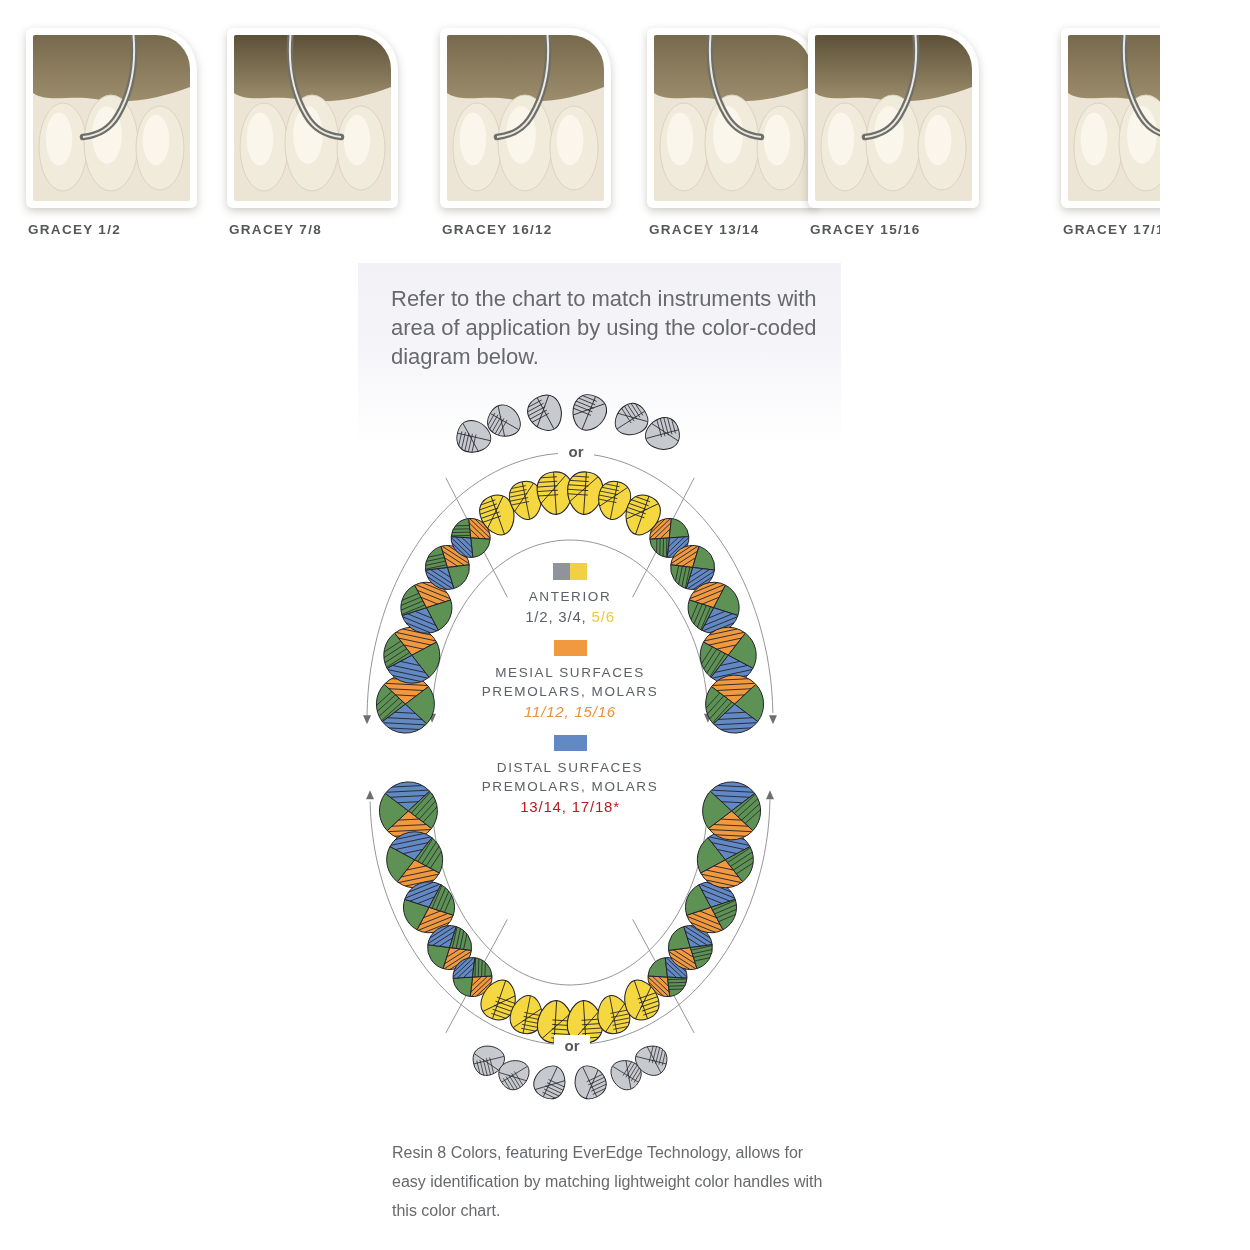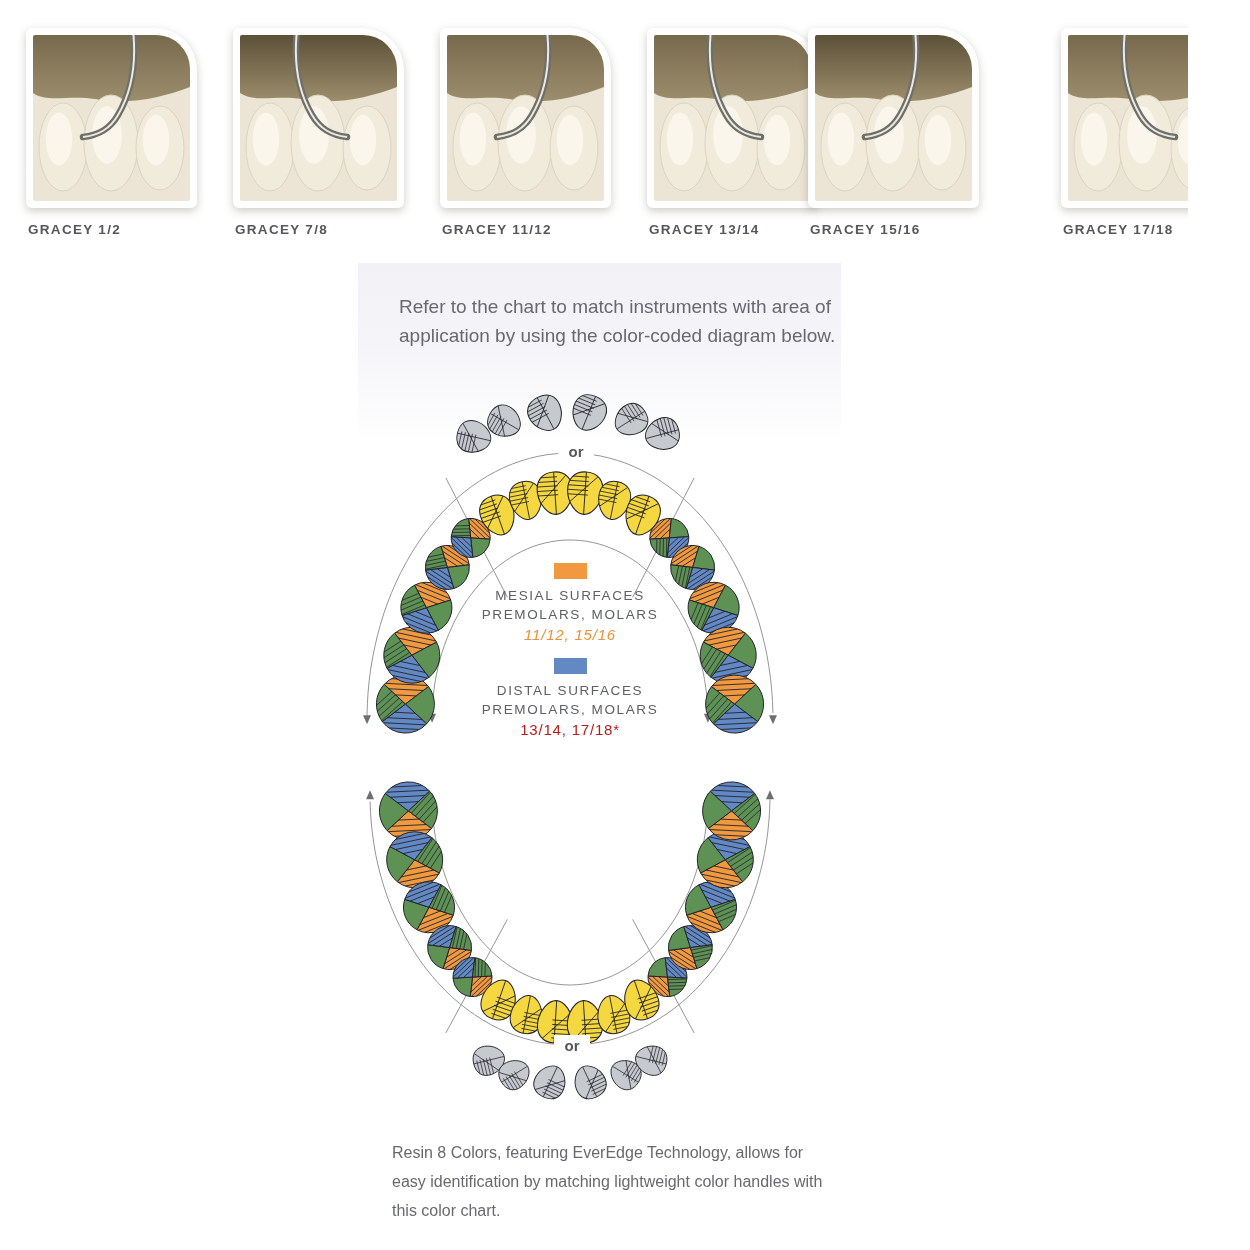--- a/index.html
+++ b/index.html
@@ -1,30 +1,30 @@
 <!DOCTYPE html>
 <html><head>
 <meta charset="utf-8">
 <style>
   html,body{margin:0;padding:0;background:#fff;}
   .page{position:relative;width:1160px;height:1250px;background:#fff;overflow:hidden;
-        font-family:"Liberation Sans",sans-serif;padding-left:28px;}
+        font-family:"Liberation Sans",sans-serif;}
   
   .photo-card{position:absolute;top:28px;width:171px;margin:0;}
   .photo-frame{width:157px;height:166px;background:#fff;padding:7px;
                border-radius:6px 42px 6px 6px;
                box-shadow:0 3px 9px rgba(90,85,70,.30);}
   .photo-art{width:157px;height:166px;display:block;border-radius:2px 34px 2px 2px;}
   .photo-label{margin-top:14px;margin-left:2px;font-size:13.5px;font-weight:bold;
                letter-spacing:1.3px;color:#56575b;}
   
   .intro-box{position:absolute;left:358px;top:263px;width:483px;height:182px;
              background:linear-gradient(180deg,#f1f1f6 0%,#f5f5f9 45%,rgba(253,253,255,0) 100%);}
-  .intro-text{margin:8px;padding:21px 0 0 33px;width:460px;
-              font-size:19px;line-height:29px;color:#68696e;}
+  .intro-text{margin:0;padding:21px 0 0 33px;width:460px;
+              font-size:22px;line-height:29px;color:#68696e;}
   
   .arch-svg{position:absolute;left:330px;top:385px;width:520px;height:730px;}
   .legend{position:absolute;left:425px;top:563px;width:290px;text-align:center;}
   .legend-group{margin-bottom:14px;}
   .legend-swatches{font-size:0;line-height:0;margin-bottom:7px;}
   .legend-swatch{display:inline-block;width:17px;height:17px;}
   .legend-swatch.wide{width:33px;height:16px;}
   .legend-title{font-size:13.5px;line-height:19px;letter-spacing:1.6px;color:#5d6066;}
   .legend-nums{font-size:15px;line-height:19px;letter-spacing:.8px;margin-top:1px;}
   
@@ -55,21 +55,21 @@
             <ellipse cx="127" cy="113" rx="24" ry="42" fill="#f1ebdc" stroke="#dcd3bf" stroke-width="1"></ellipse>
             <ellipse cx="123" cy="105" rx="13.200000000000001" ry="25.2" fill="#faf6ec"></ellipse>
             <g transform="">
               <path d="M100,-5 C104,32 98,58 85,80 C77,94 66,100 50,102" fill="none" stroke="#6f6f6a" stroke-width="6.5" stroke-linecap="round"></path>
               <path d="M100,-5 C104,32 98,58 85,80 C77,94 66,100 50,102" fill="none" stroke="#ebe9e2" stroke-width="2"></path>
             </g>
           </svg>
       </div>
       <figcaption class="photo-label">GRACEY 1/2</figcaption>
     </figure>
-      <figure class="photo-card" style="left: 233px;">
+      <figure class="photo-card" style="left: 227px;">
       <div class="photo-frame">
         <svg class="photo-art" viewBox="0 0 157 166" preserveAspectRatio="none">
             <rect x="0" y="0" width="157" height="166" fill="#ece5d6"></rect>
             <defs>
               <linearGradient id="gum1" x1="0" y1="0" x2="0" y2="1">
                 <stop offset="0" stop-color="#5c5038"></stop>
                 <stop offset="1" stop-color="#9c8e6c"></stop>
               </linearGradient>
             </defs>
             <path d="M0,0 H157 V52 C128,63 96,70 62,64 C36,60 14,68 0,58 Z" fill="url(#gum1)"></path>
@@ -103,21 +103,21 @@
             <ellipse cx="78" cy="108" rx="27" ry="48" fill="#f1ebdc" stroke="#dcd3bf" stroke-width="1"></ellipse>
             <ellipse cx="74" cy="100" rx="14.850000000000001" ry="28.799999999999997" fill="#faf6ec"></ellipse>
             <ellipse cx="127" cy="113" rx="24" ry="42" fill="#f1ebdc" stroke="#dcd3bf" stroke-width="1"></ellipse>
             <ellipse cx="123" cy="105" rx="13.200000000000001" ry="25.2" fill="#faf6ec"></ellipse>
             <g transform="">
               <path d="M100,-5 C104,32 98,58 85,80 C77,94 66,100 50,102" fill="none" stroke="#6f6f6a" stroke-width="6.5" stroke-linecap="round"></path>
               <path d="M100,-5 C104,32 98,58 85,80 C77,94 66,100 50,102" fill="none" stroke="#ebe9e2" stroke-width="2"></path>
             </g>
           </svg>
       </div>
-      <figcaption class="photo-label">GRACEY 11/12</figcaption>
+      <figcaption class="photo-label">GRACEY 16/12</figcaption>
     </figure>
       <figure class="photo-card" style="left: 647px;">
       <div class="photo-frame">
         <svg class="photo-art" viewBox="0 0 157 166" preserveAspectRatio="none">
             <rect x="0" y="0" width="157" height="166" fill="#ece5d6"></rect>
             <defs>
               <linearGradient id="gum3" x1="0" y1="0" x2="0" y2="1">
                 <stop offset="0" stop-color="#77694c"></stop>
                 <stop offset="1" stop-color="#9c8e6c"></stop>
               </linearGradient>
@@ -1045,20 +1045,25 @@
         </g>
       </g>
       <rect x="228" y="56" width="36" height="21" fill="#fff"></rect>
       <text x="246" y="72" text-anchor="middle" fill="#55565C" font-size="15" font-weight="bold" font-family="&quot;Liberation Sans&quot;,sans-serif">or</text>
       <rect x="224" y="650" width="36" height="21" fill="#fff"></rect>
       <text x="242" y="666" text-anchor="middle" fill="#55565C" font-size="15" font-weight="bold" font-family="&quot;Liberation Sans&quot;,sans-serif">or</text>
     </svg>
 
   <div class="legend" id="legend">
       <div class="legend-group">
+        <div class="legend-swatches"><span class="legend-swatch" style="background: rgb(142, 147, 156);"></span><span class="legend-swatch" style="background: rgb(242, 208, 68);"></span></div>
+        <div class="legend-title">ANTERIOR</div>
+        <div class="legend-nums"><span style="color: rgb(93, 96, 102);">1/2, 3/4, </span><span style="color: rgb(237, 200, 61);">5/6</span></div>
+      </div>
+      <div class="legend-group">
         <div class="legend-swatches"><span class="legend-swatch wide" style="background: rgb(240, 153, 63);"></span></div>
         <div class="legend-title">MESIAL SURFACES</div>
         <div class="legend-title">PREMOLARS, MOLARS</div>
         <div class="legend-nums"><span style="color: rgb(236, 145, 56); font-style: italic;">11/12, 15/16</span></div>
       </div>
       <div class="legend-group">
         <div class="legend-swatches"><span class="legend-swatch wide" style="background: rgb(98, 137, 196);"></span></div>
         <div class="legend-title">DISTAL SURFACES</div>
         <div class="legend-title">PREMOLARS, MOLARS</div>
         <div class="legend-nums"><span style="color: #b91c1c;">13/14, 17/18*</span></div>

